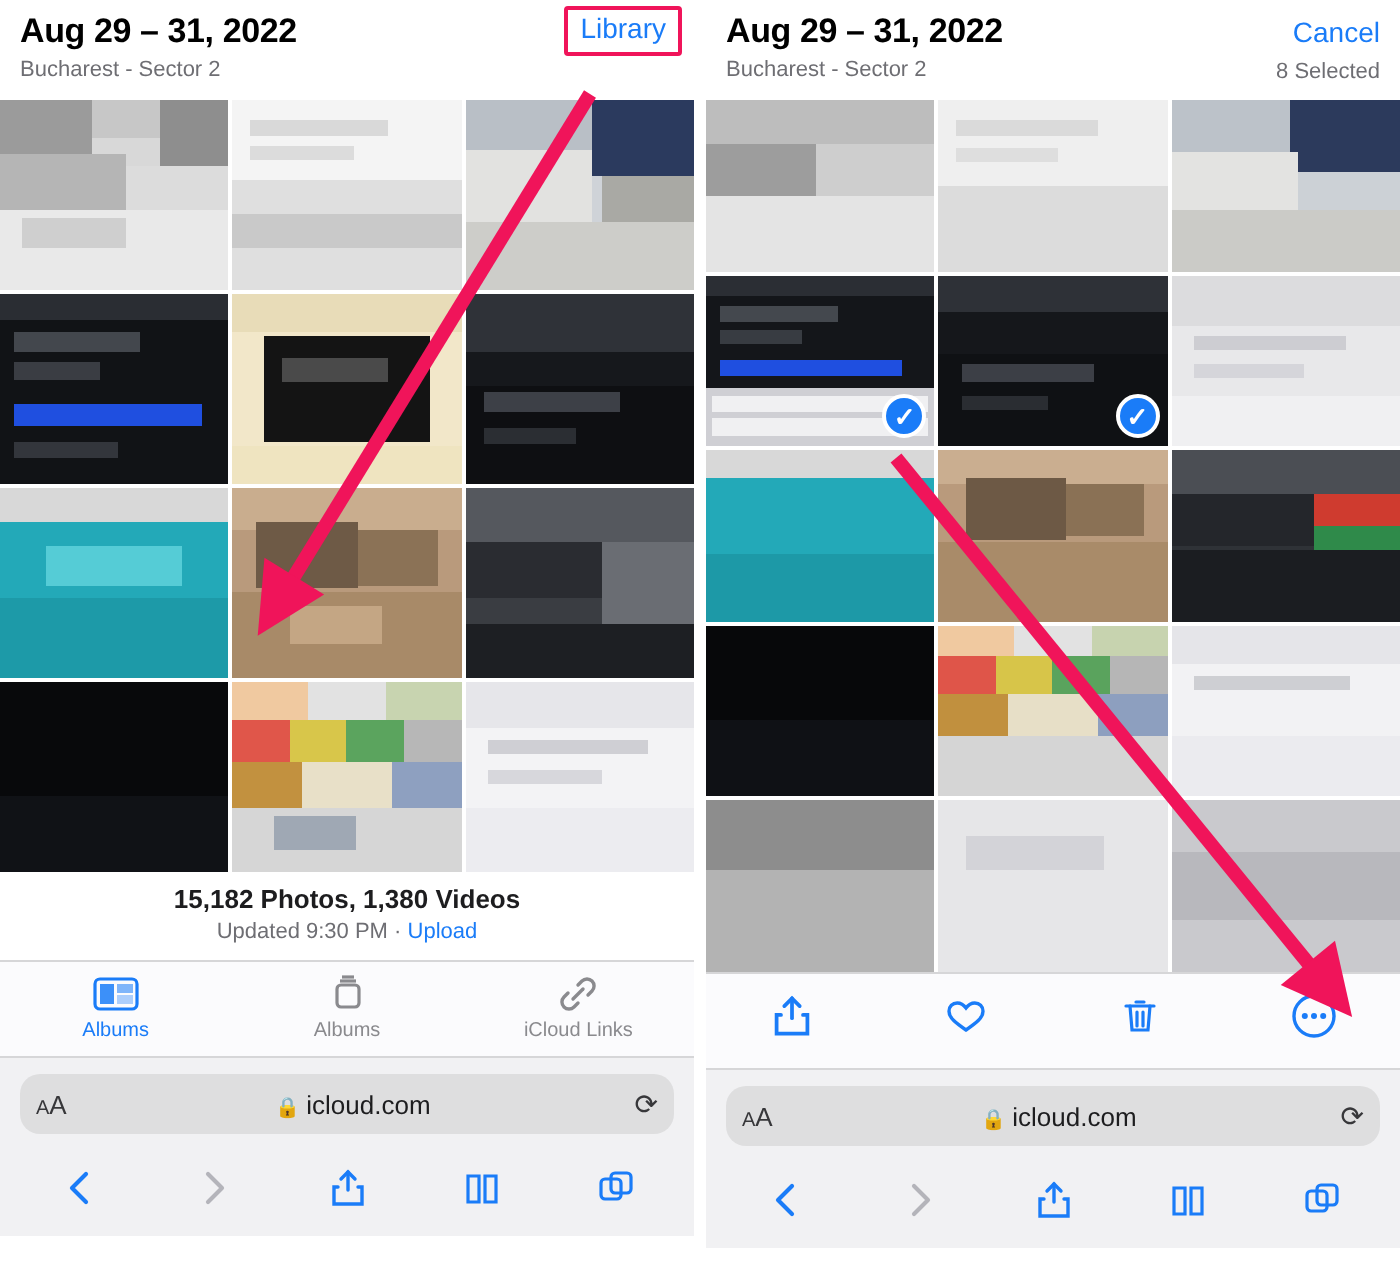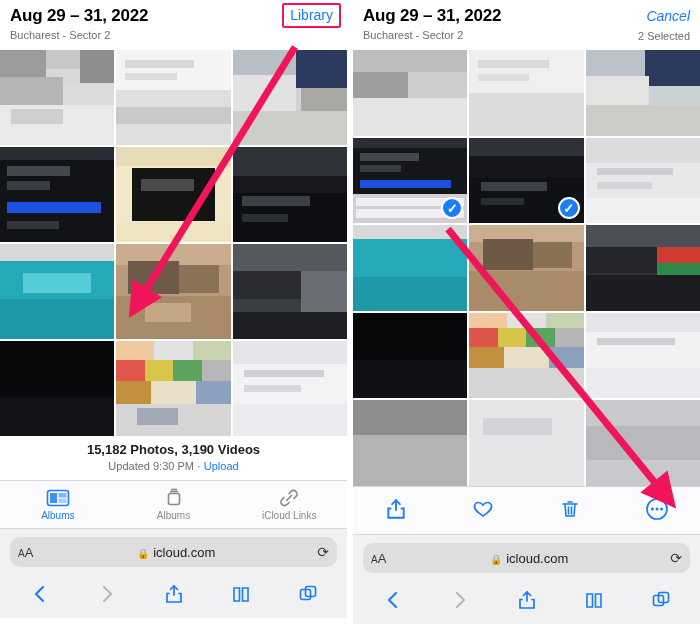--- a/index.html
+++ b/index.html
@@ -49,21 +49,20 @@
     color: #6e6e73;
     line-height: 14px;
     margin-top: 1px;
   }
   .hdr-action {
     position: absolute;
     right: 10px;
     top: 8px;
     font-size: 14px;
     color: #1a7cf8;
-    font-style: italic;
   }
   .hdr-action2 {
     position: absolute;
     right: 10px;
     top: 30px;
     font-size: 11px;
     color: #6e6e73;
   }
   .select-box {
     position: absolute;
@@ -313,21 +312,21 @@
 
       <div class="cell" style="background:#f3f3f5;">
         <div class="mos" style="left:0;top:0;width:100%;height:24%;background:#e6e6ea"></div>
         <div class="mos" style="left:10%;top:30%;width:70%;height:8%;background:#cfcfd4"></div>
         <div class="mos" style="left:10%;top:46%;width:50%;height:8%;background:#d7d7dc"></div>
         <div class="mos" style="left:0;top:66%;width:100%;height:34%;background:#ececf0"></div>
       </div>
     </div>
 
     <div class="stats">
-      <div class="line1">15,182 Photos, 3,190 Videos</div>
+      <div class="line1">15,182 Photos, 1,380 Videos</div>
       <div class="line2">
         <span>Updated 9:30 PM</span>
         <span class="dot">·</span>
         <span class="up">Upload</span>
       </div>
     </div>
 
     <div class="tabbar">
       <div class="tab active">
         <span class="glyph">
@@ -418,21 +417,21 @@
   </div>
 
   <div class="divider"></div>
 
   <div class="panel">
 
     <div class="hdr">
       <div class="hdr-title">Aug 29 – 31, 2022</div>
       <div class="hdr-sub">Bucharest - Sector 2</div>
       <div class="hdr-action">Cancel</div>
-      <div class="hdr-action2">2 Selected</div>
+      <div class="hdr-action2">8 Selected</div>
     </div>
 
     <div class="grid right">
 
       <div class="cell" style="background:#d0d0d0;">
         <div class="mos" style="left:0;top:0;width:100%;height:26%;background:#bdbdbd"></div>
         <div class="mos" style="left:0;top:26%;width:48%;height:30%;background:#9d9d9d"></div>
         <div class="mos" style="left:48%;top:26%;width:52%;height:30%;background:#cecece"></div>
         <div class="mos" style="left:0;top:56%;width:100%;height:44%;background:#e4e4e4"></div>
       </div>

